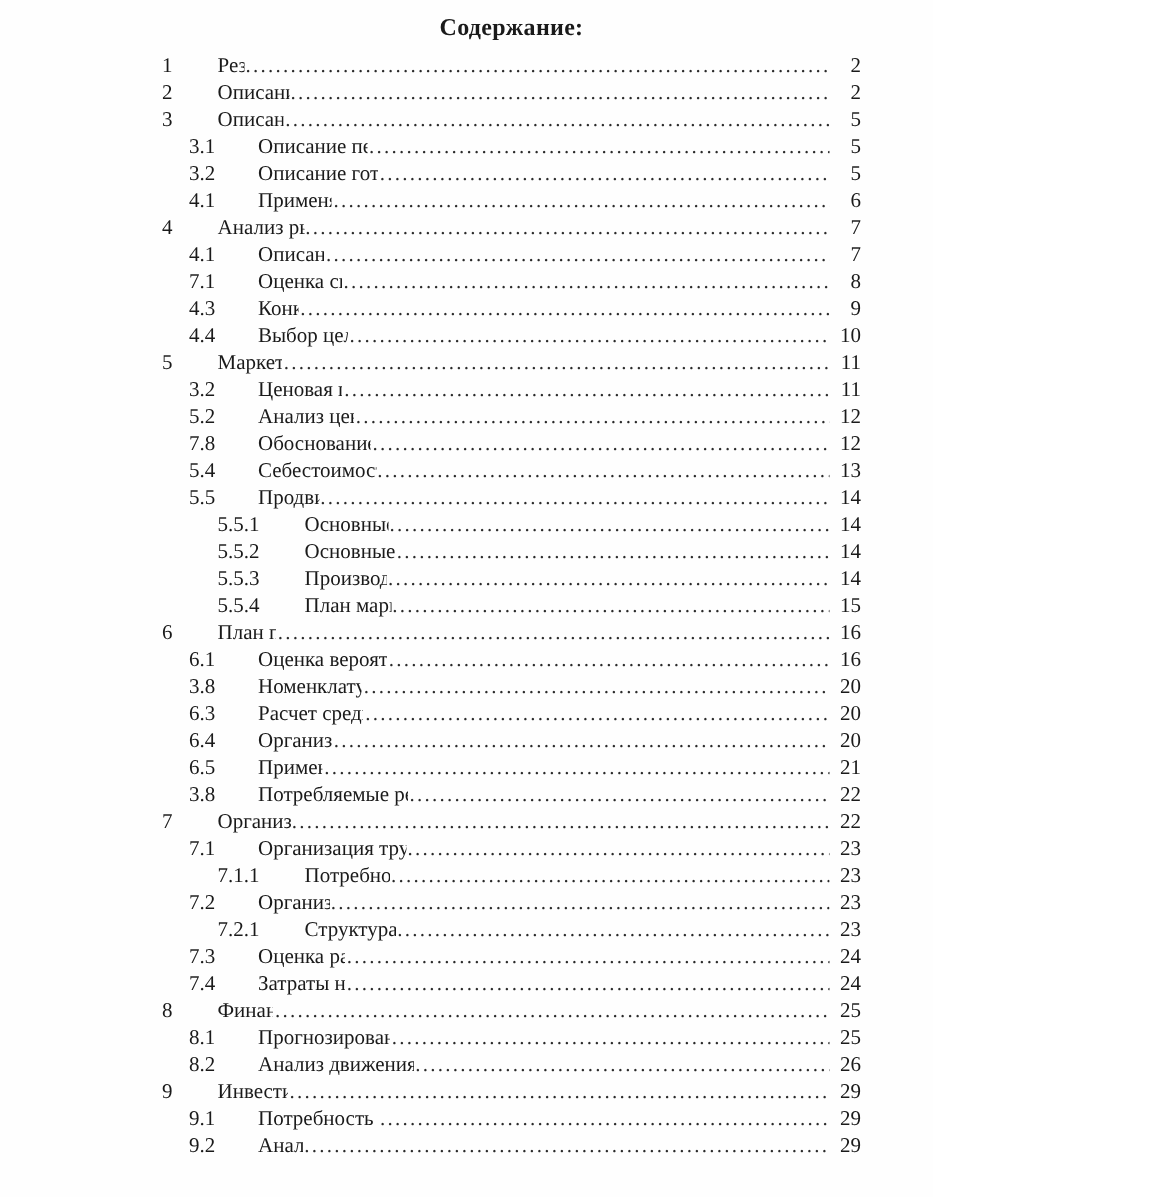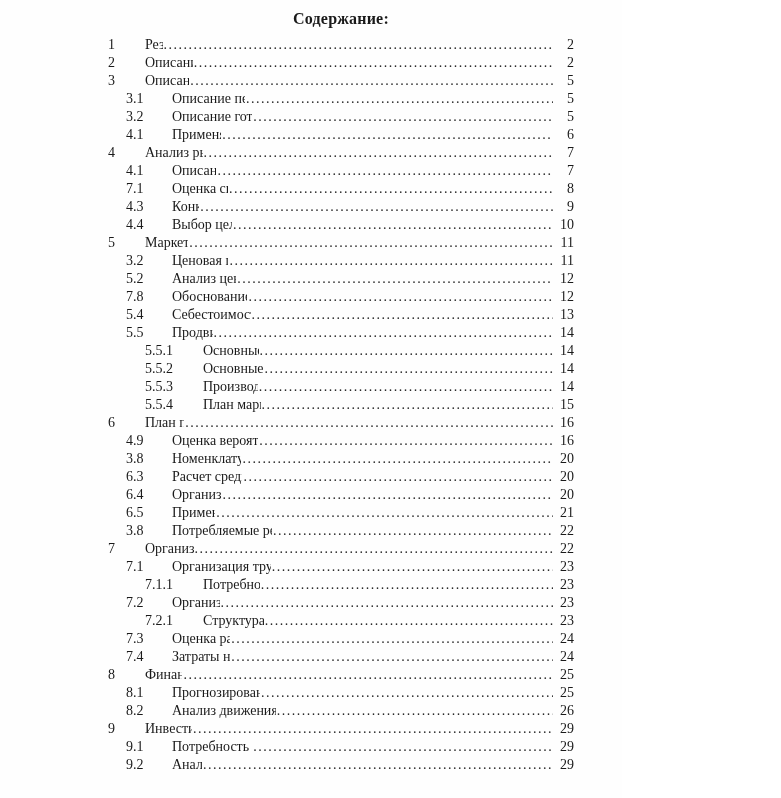--- a/index.html
+++ b/index.html
@@ -227,21 +227,21 @@
   </div>
 
   <div class="row level-1">
     <span class="num">6</span>
     <span class="txt">План производства</span>
     <span class="dots"></span>
     <span class="pg">16</span>
   </div>
 
   <div class="row level-2">
-    <span class="num">4.9</span>
+    <span class="num">6.1</span>
     <span class="txt">Оценка вероятного объема производства продукции.</span>
     <span class="dots"></span>
     <span class="pg">16</span>
   </div>
 
   <div class="row level-2">
     <span class="num">3.8</span>
     <span class="txt">Номенклатура выпускаемой продукции.</span>
     <span class="dots"></span>
     <span class="pg">20</span>

